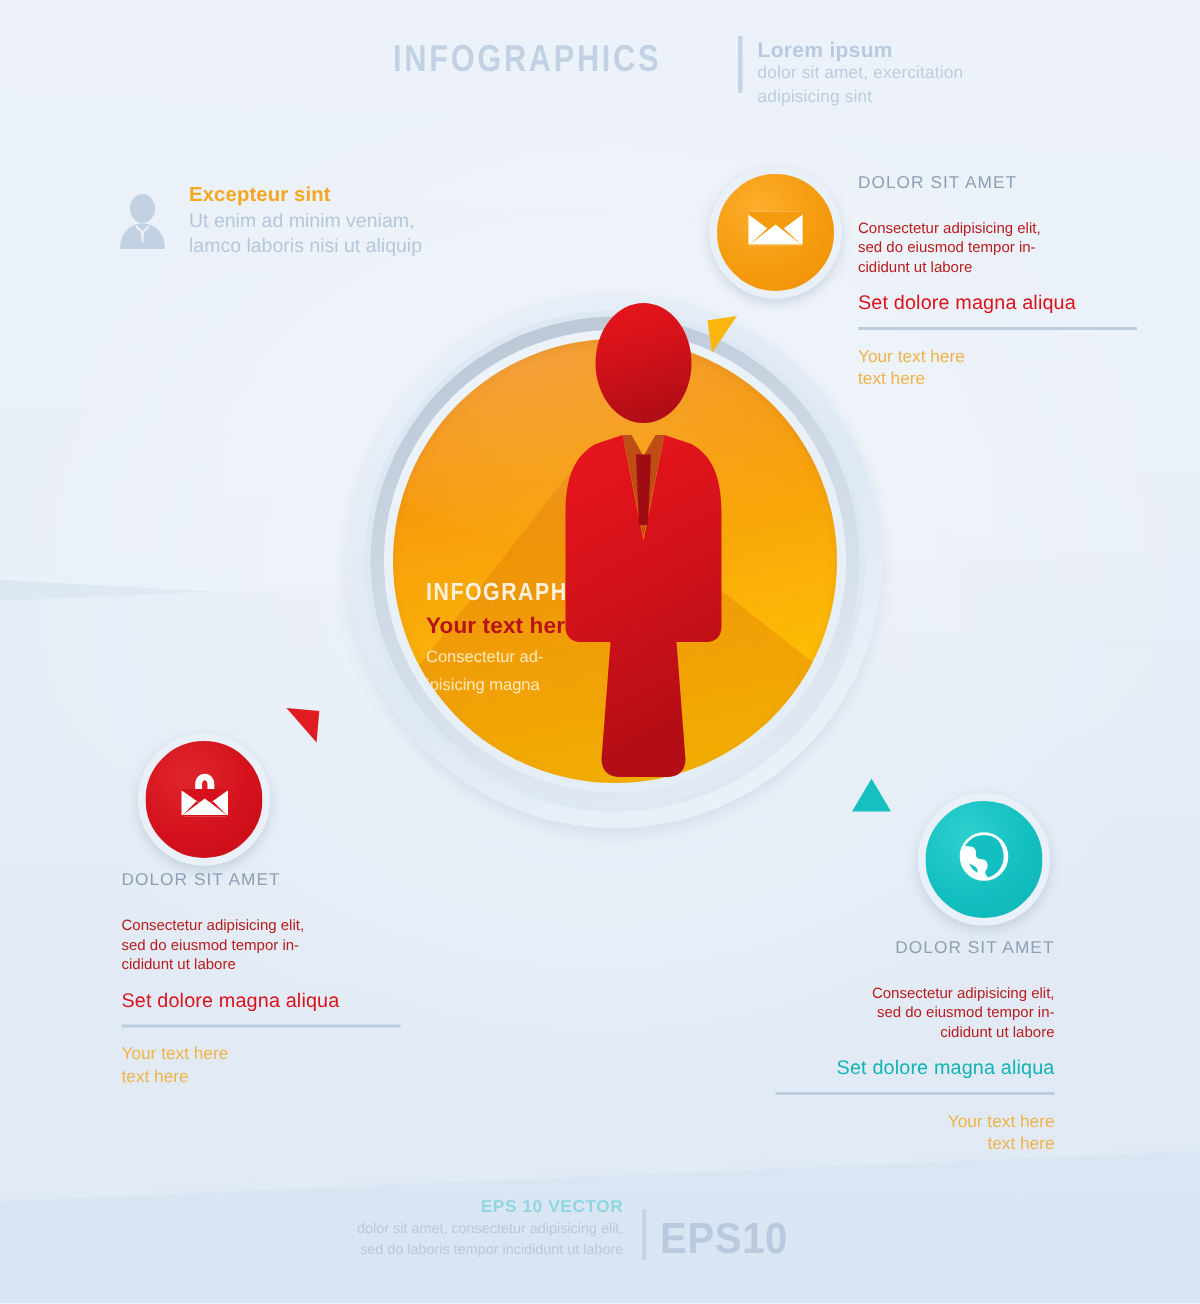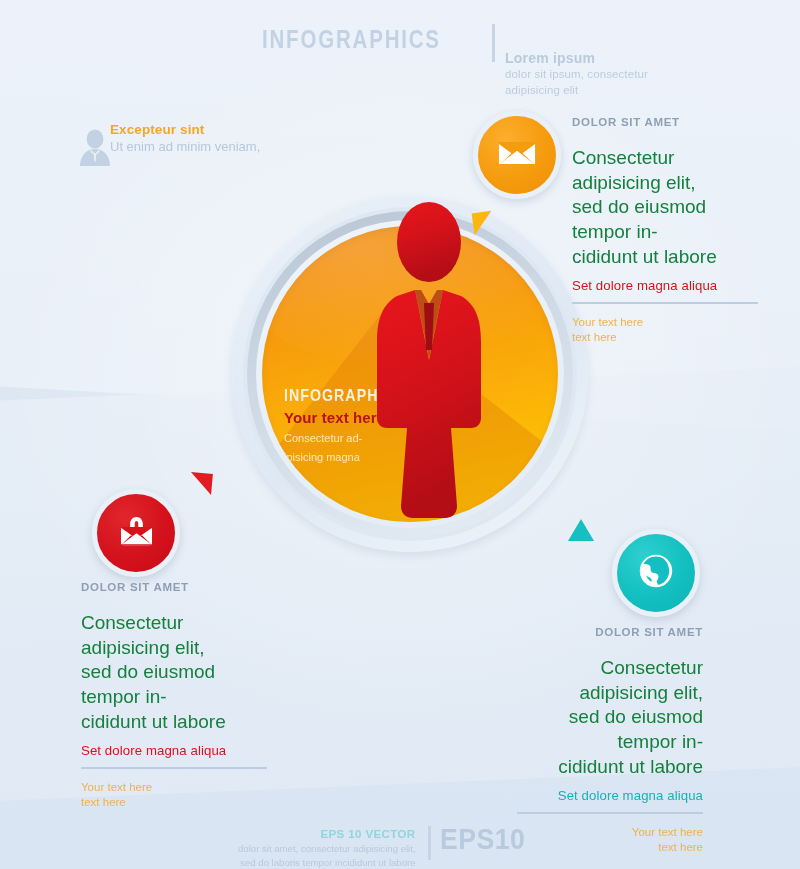--- a/index.html
+++ b/index.html
@@ -77,32 +77,31 @@
     background: #c6d5e6;
     margin-left: 12px;
     margin-right: 10px;
   }
   .header-sub { line-height: 1.32; }
   .header-sub-title {
     font-size: 14px;
     font-weight: bold;
     color: #b9cadf;
     letter-spacing: .2px;
-    margin-top: 25px;
   }
   .header-sub-line {
     font-size: 11.5px;
     color: #bccddf;
     letter-spacing: .1px;
   }
 
   
   .tl-block { position: absolute; left: 78px; top: 122px; width: 240px; }
   .tl-avatar { position: absolute; left: 0; top: 6px; width: 34px; height: 40px; }
-  .tl-text { position: absolute; left: 32px; top: 0; width: 196px; }
+  .tl-text { position: absolute; left: 48px; top: 0; width: 196px; }
   .tl-title {
     font-size: 13.5px;
     font-weight: bold;
     color: #f5a623;
     letter-spacing: .1px;
     margin-bottom: 1px;
   }
   .tl-body {
     font-size: 13px;
     color: #b6c7da;
@@ -229,28 +228,28 @@
     background: radial-gradient(circle at 36% 30%, #fcae2c 0%, #f59b0e 55%, #ef8f06 100%); }
   .bubble-case { left: 92px; top: 489px; width: 78px; height: 78px;
     background: radial-gradient(circle at 36% 30%, #e0262d 0%, #d4111c 55%, #c50d18 100%); }
   .bubble-globe { left: 612px; top: 529px; width: 78px; height: 78px;
     background: radial-gradient(circle at 36% 30%, #2ed0cf 0%, #13bfc0 55%, #0fb2b4 100%); }
 
   
   .panel { position: absolute; width: 196px; }
   .panel-kicker {
     font-size: 11.5px;
-    font-weight: bold;
+    font-weight: normal;
     color: #8e9fb4;
     letter-spacing: .7px;
     margin-bottom: 18px;
   }
   .panel-body {
-    font-size: 19px;
-    color: #15803d;
+    font-size: 10px;
+    color: #b91c1c;
     line-height: 1.3;
     margin-bottom: 9px;
   }
   .panel-cta {
     font-size: 13.2px;
     font-weight: normal;
     letter-spacing: .1px;
   }
   .panel-rule {
     height: 2px;
@@ -271,22 +270,21 @@
   .panel-case .panel-cta { color: #d9121b; }
 
   .panel-globe { left: 517px; top: 626px; width: 186px; text-align: right; }
   .panel-globe .panel-cta { color: #12b3b5; }
 
   
   .footer {
     position: absolute;
     left: 238px; top: 797px;
     display: flex;
-    align-items: flex-start;
-    margin-top: 29px;
+    align-items: flex-end;
   }
   .footer-text { text-align: right; padding-top: 2px; }
   .footer-title {
     font-size: 11.5px;
     font-weight: bold;
     color: #8fd6e0;
     letter-spacing: .4px;
     margin-bottom: 2px;
   }
   .footer-line {
@@ -319,37 +317,38 @@
   <div class="bg-base"></div>
   <div class="bg-band-light"></div>
   <div class="bg-band-light2"></div>
   <div class="bg-vignette"></div>
 
   <div class="header">
     <div class="header-word">INFOGRAPHICS</div>
     <div class="header-rule"></div>
     <div class="header-sub">
       <div class="header-sub-title">Lorem ipsum</div>
-      <div class="header-sub-line">dolor sit ipsum, consectetur</div>
-      <div class="header-sub-line">adipisicing elit</div>
+      <div class="header-sub-line">dolor sit amet, exercitation</div>
+      <div class="header-sub-line">adipisicing sint</div>
     </div>
   </div>
 
   <div class="tl-block">
     <div class="tl-avatar">
       <svg viewBox="0 0 34 40" width="34" height="40">
         <ellipse cx="17" cy="11" rx="8.4" ry="9.6" fill="#c3d2e2"></ellipse>
         <path d="M17 21 C8 21 2 28 2 38 L32 38 C32 28 26 21 17 21 Z" fill="#c3d2e2"></path>
         <path d="M12.6 21.6 L17 26 L21.4 21.6 L21.4 24 L17 27.5 L12.6 24 Z" fill="#e9f0f8"></path>
         <path d="M15.9 25.6 L18.1 25.6 L17.7 33.5 L16.3 33.5 Z" fill="#e9f0f8"></path>
       </svg>
     </div>
     <div class="tl-text">
       <div class="tl-title">Excepteur sint</div>
       <div class="tl-body">Ut enim ad minim veniam,</div>
+      <div class="tl-body">lamco laboris nisi ut aliquip</div>
     </div>
   </div>
 
   <div class="center-wrap">
     <div class="ring-outer"></div>
     <div class="ring-gap"></div>
     <div class="ring-grey"></div>
     <div class="ring-inner-light"></div>
     <div class="disc">
       <div class="disc-shadow"></div>

